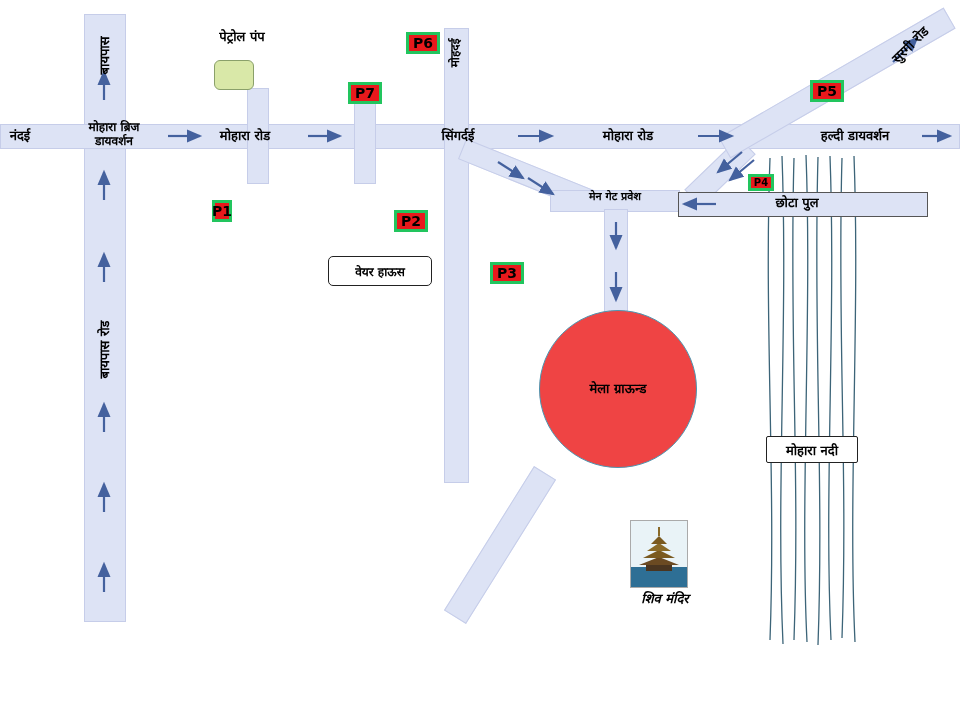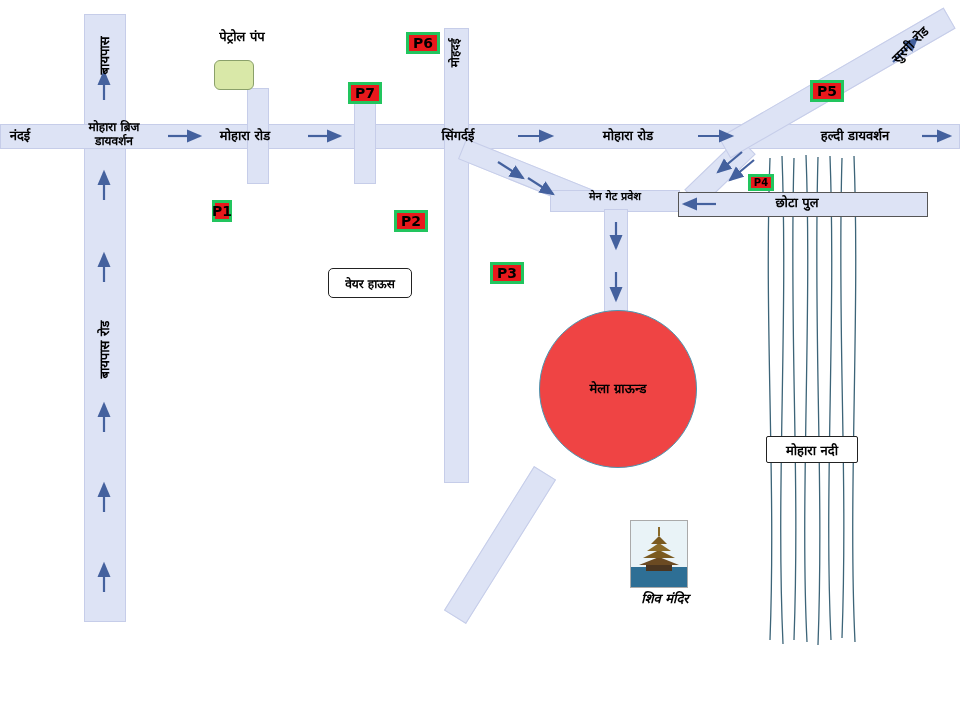--- a/index.html
+++ b/index.html
@@ -63,21 +63,21 @@
     <rect x="0" y="0" width="56" height="66" fill="#e9f3f7"></rect>
     <rect x="0" y="46" width="56" height="20" fill="#2e6f95"></rect>
     <rect x="15" y="44" width="26" height="6" fill="#4a3520"></rect>
     <polygon points="8,44 28,36 48,44" fill="#6b4a22"></polygon>
     <polygon points="12,37 28,29 44,37" fill="#7a5a20"></polygon>
     <polygon points="16,30 28,22 40,30" fill="#8a6a28"></polygon>
     <polygon points="20,23 28,15 36,23" fill="#7a5a20"></polygon>
     <rect x="27" y="6" width="2" height="9" fill="#8a6a28"></rect>
   </svg>
 
-  <div class="box" style="left:328px;top:268px;width:84px;height:30px;font-size:12px;text-align:right;">
+  <div class="box" style="left:328px;top:256px;width:104px;height:30px;font-size:12px;text-align:right;">
     <span>वेयर हाऊस</span>
   </div>
   <div class="box" style="left:766px;top:436px;width:92px;height:27px;font-size:13px;border-radius:2px;">
     <span>मोहारा नदी</span>
   </div>
 
   <svg class="overlay arrows" width="960" height="720" style="z-index:5">
     <defs>
       <marker id="arr" markerWidth="8" markerHeight="8" refX="6" refY="3" orient="auto" markerUnits="strokeWidth">
         <path d="M0,0 L7,3 L0,6 z" fill="#44619e"></path>

